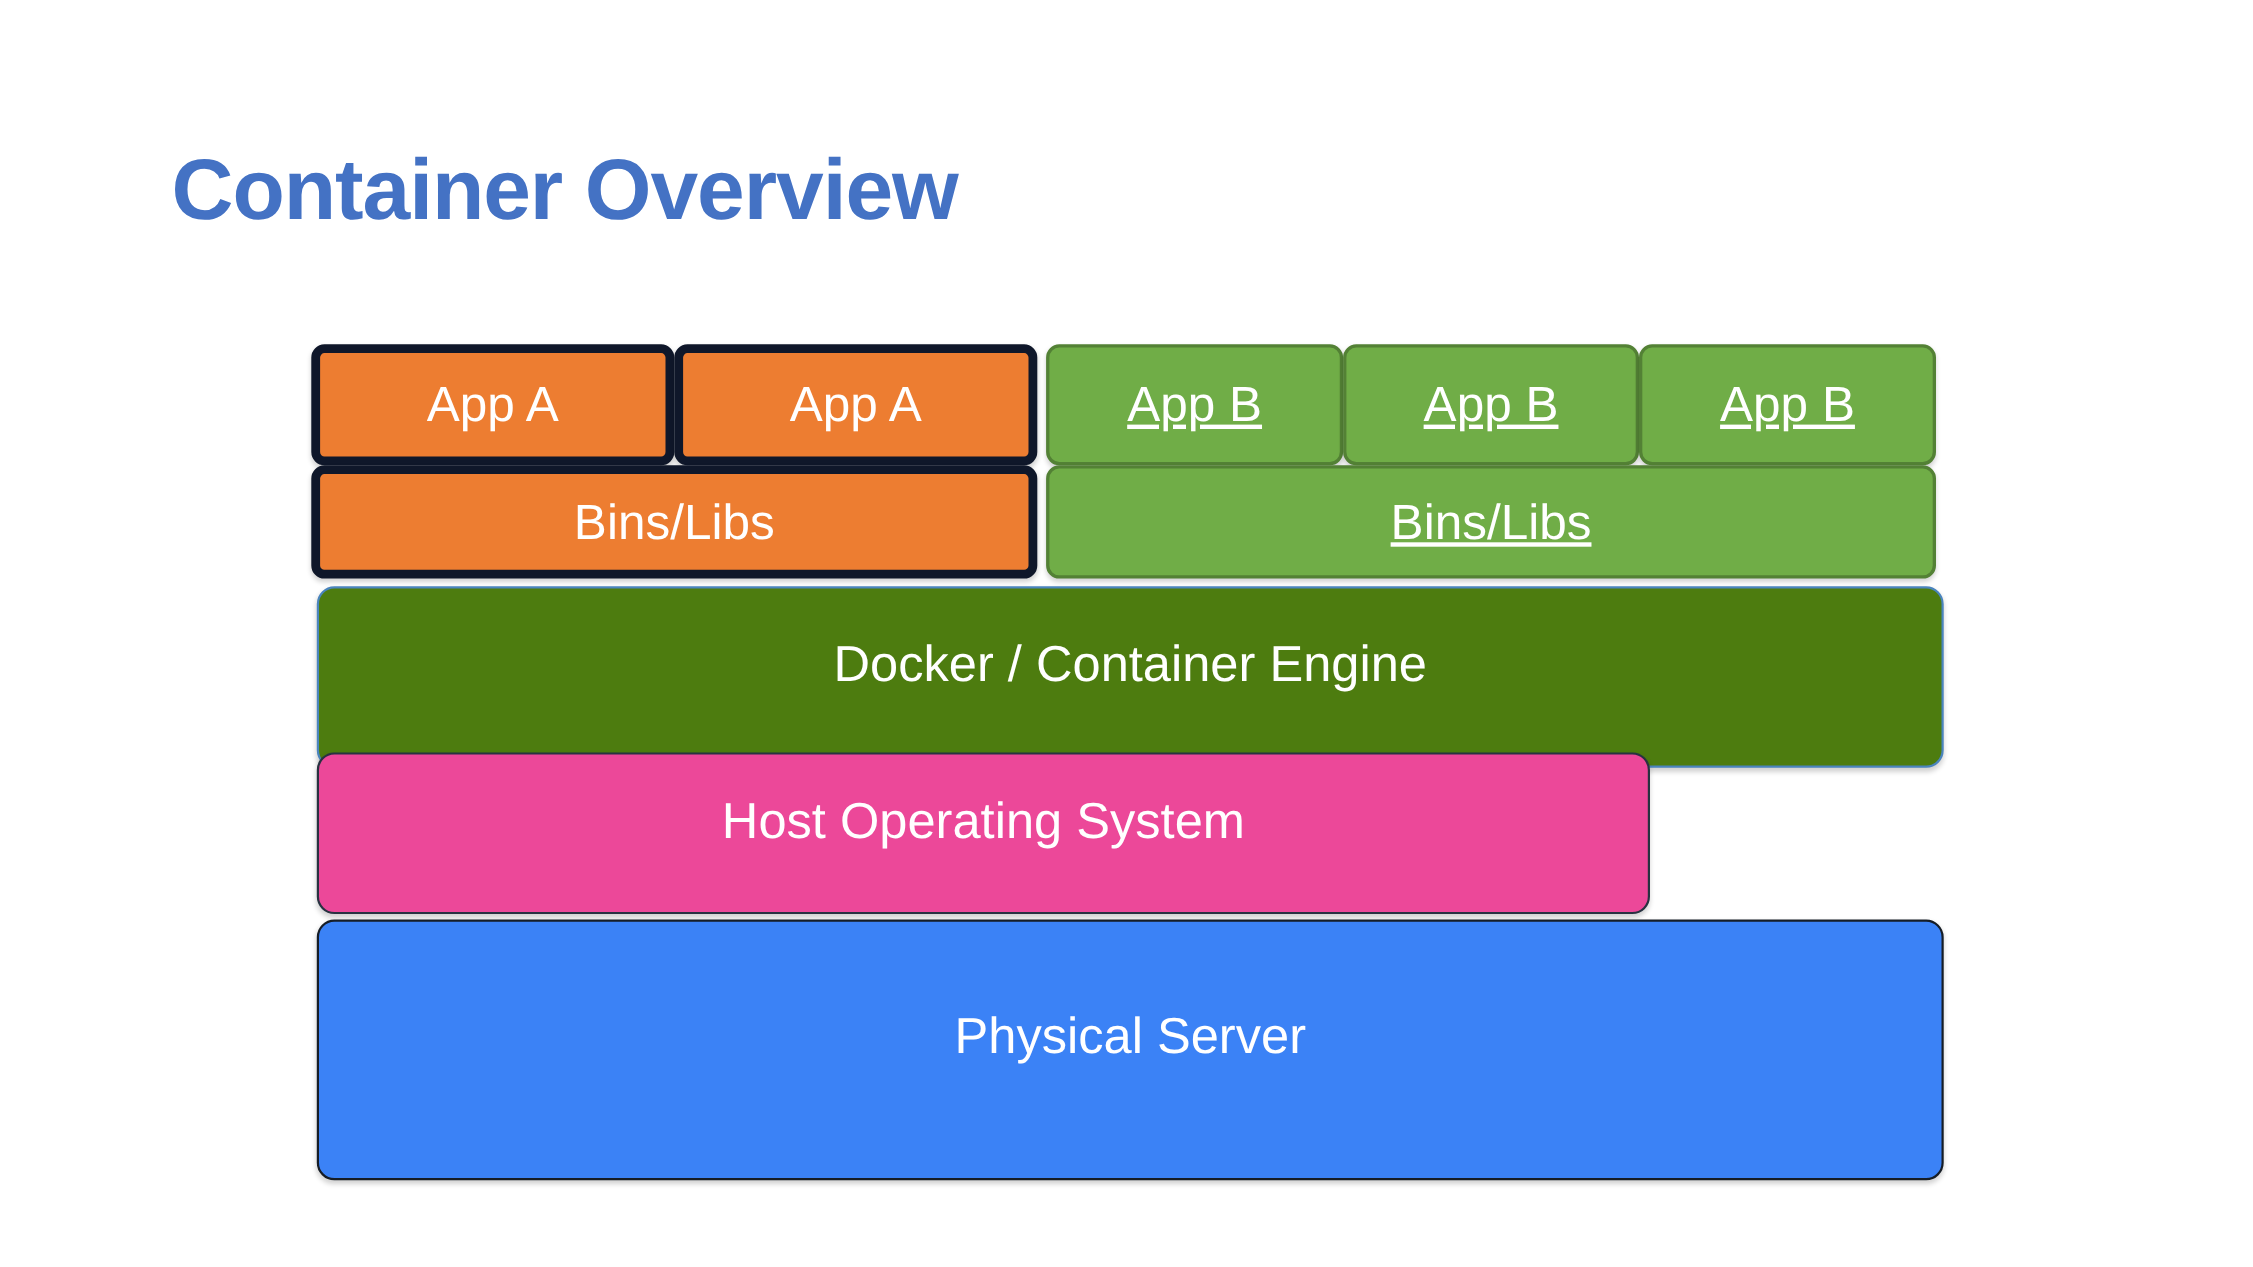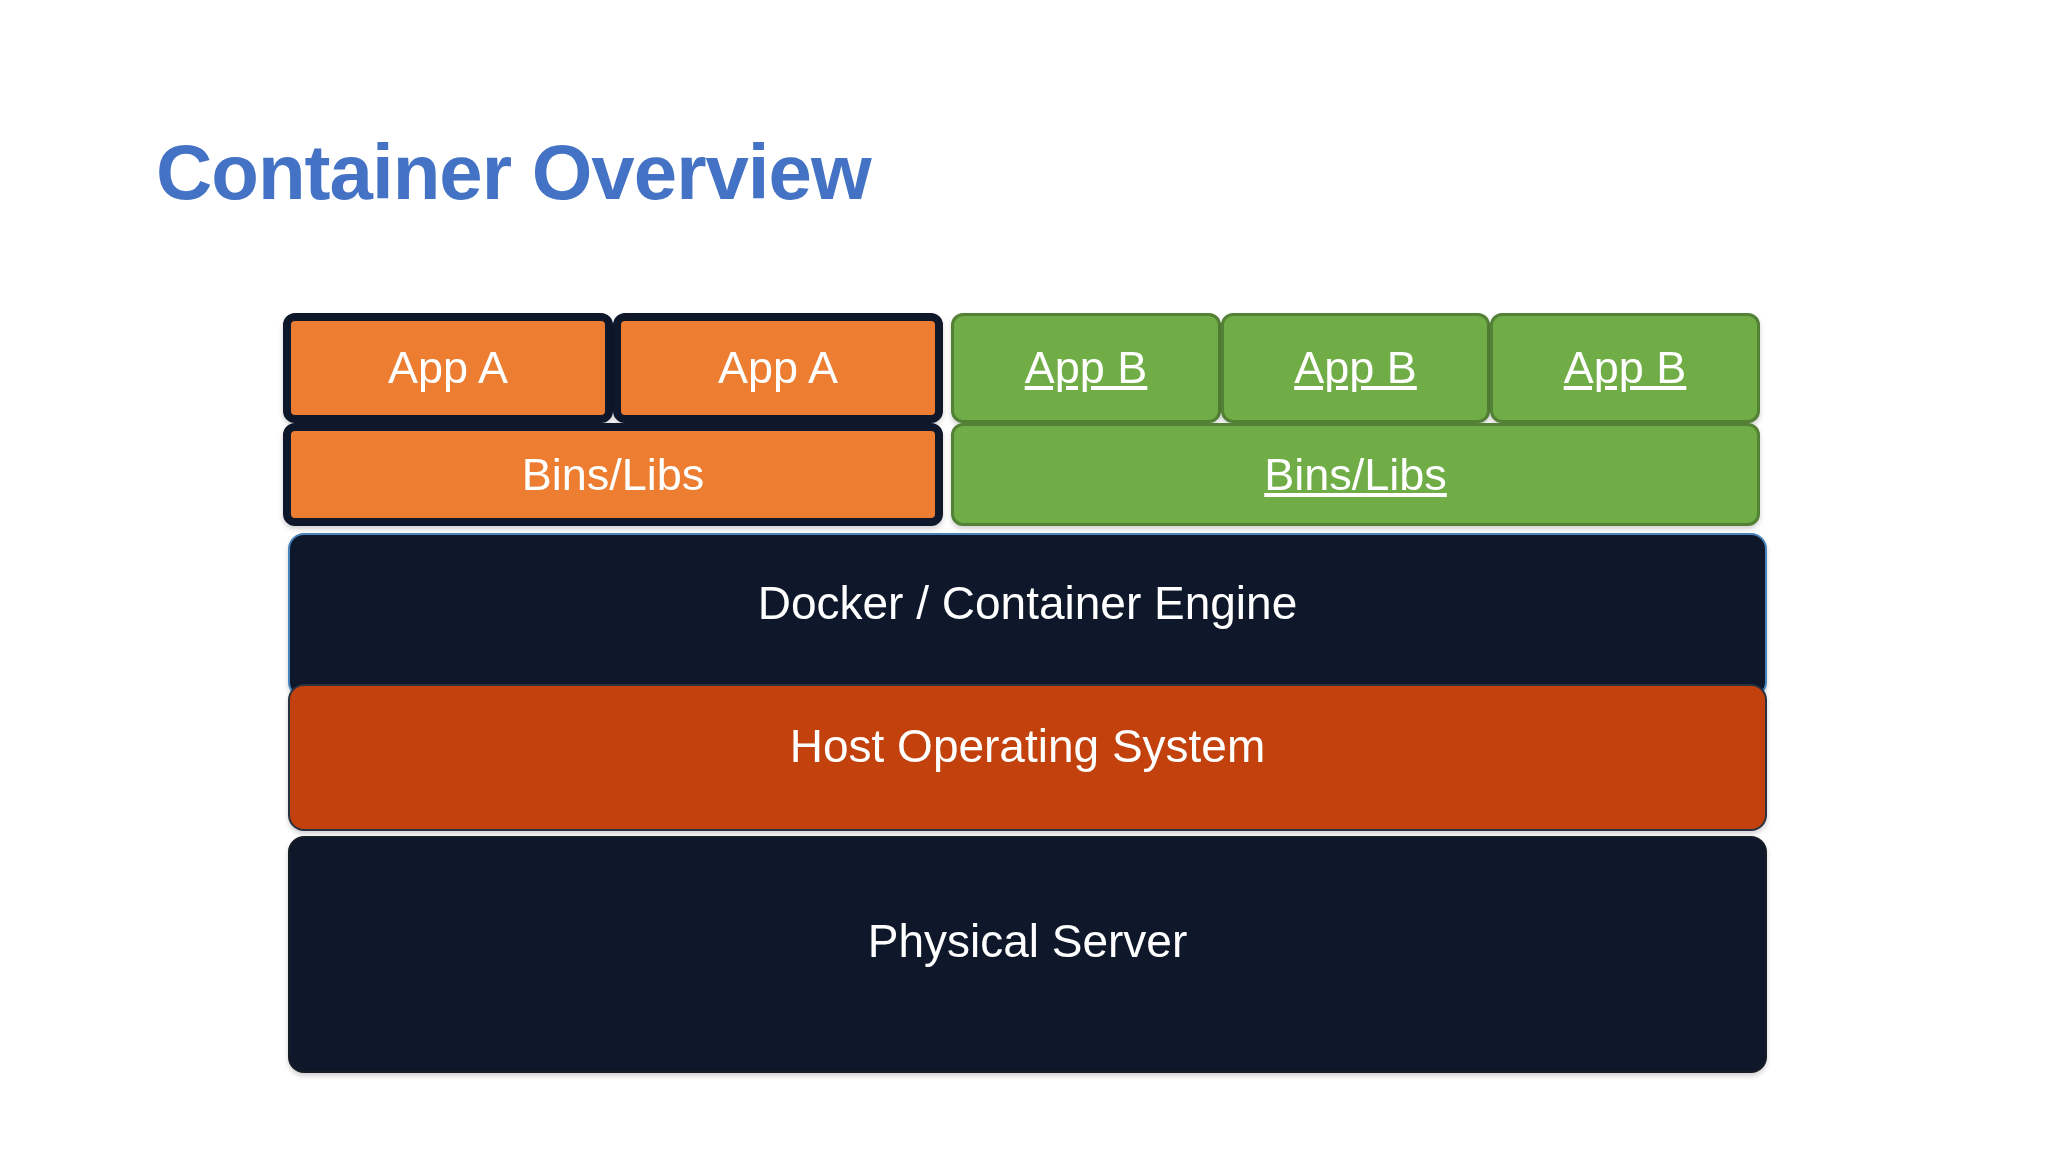--- a/index.html
+++ b/index.html
@@ -46,33 +46,33 @@
     border: 3px solid #538135;
     border-radius: 12px;
     text-decoration: underline;
   }
   .layer {
     border-radius: 16px;
     font-size: 46px;
   }
   .layer-docker {
     left: 288px; top: 533px; width: 1479px; height: 165px;
-    background: #0f172a;
+    background: #4d7c0f;
     border: 2px solid #4A84BD;
     padding-bottom: 26px;
   }
   .layer-host {
-    left: 288px; top: 684px; width: 1479px; height: 147px;
-    background: #c2410c;
+    left: 288px; top: 684px; width: 1212px; height: 147px;
+    background: #ec4899;
     border: 2px solid #283241;
     padding-bottom: 24px;
   }
   .layer-physical {
     left: 288px; top: 836px; width: 1479px; height: 237px;
-    background: #0f172a;
+    background: #3b82f6;
     border: 2px solid #161D26;
     padding-bottom: 28px;
   }
   
   .app-a-1 { left: 283px; top: 313px; width: 330px; height: 110px; }
   .app-a-2 { left: 613px; top: 313px; width: 330px; height: 110px; }
   .app-b-1 { left: 951px;  top: 313px; width: 270px; height: 110px; }
   .app-b-2 { left: 1221px; top: 313px; width: 269px; height: 110px; }
   .app-b-3 { left: 1490px; top: 313px; width: 270px; height: 110px; }
   

